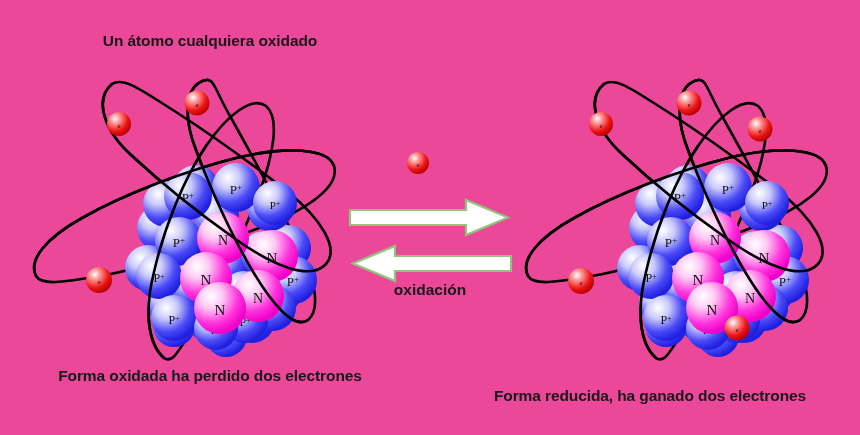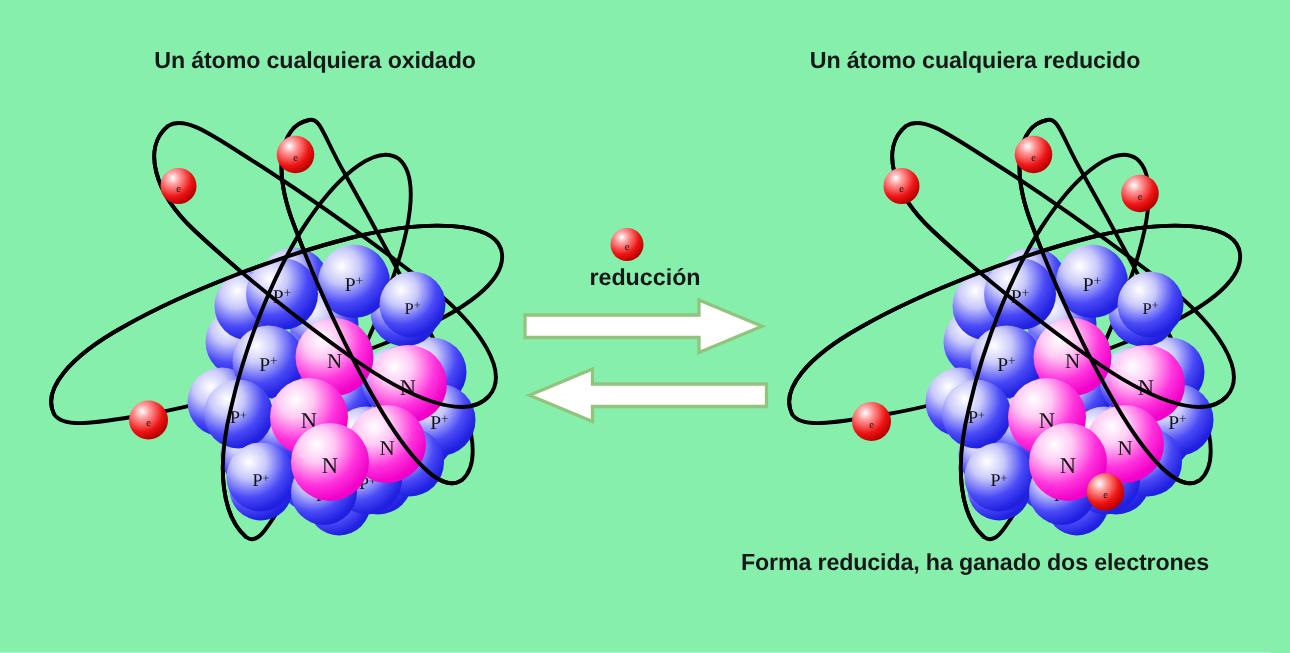--- a/index.html
+++ b/index.html
@@ -11,21 +11,21 @@
     height: 435px;
     background: #f6f6f6;
     font-family: "Liberation Sans", sans-serif;
     overflow: hidden;
     position: relative;
   }
   #stage {
     position: relative;
     width: 860px;
     height: 435px;
-    background: #86efac;
+    background: #ec4899;
   }
   .title {
     position: absolute;
     top: 32px;
     width: 400px;
     text-align: center;
     font-size: 15.5px;
     font-weight: bold;
     color: #17181a;
     letter-spacing: -0.1px;
@@ -37,21 +37,21 @@
     position: absolute;
     width: 420px;
     text-align: center;
     font-size: 15.5px;
     font-weight: bold;
     color: #17181a;
     line-height: 20px;
     letter-spacing: -0.1px;
   }
   #caption-left  { left: 0px;   top: 366px; }
-  #caption-right { left: 440px; top: 366px; }
+  #caption-right { left: 440px; top: 386px; }
   .caption .line2 { display: block; }
 
   .center-label {
     position: absolute;
     width: 170px;
     text-align: center;
     font-size: 15.5px;
     font-weight: bold;
     color: #17181a;
   }
@@ -67,21 +67,20 @@
   #arrows      { left: 348px; top: 198px; }
   #free-electron { left: 403px; top: 148px; }
 </style>
 </head>
 <body>
 
 <div id="stage">
 
   <div class="title" id="title-left">Un átomo cualquiera oxidado</div>
 
-  <div class="title" id="title-right">Un átomo cualquiera reducido</div>
 
   <svg class="atom-svg" id="atom-left" width="330" height="300" viewBox="0 0 330 300">
     <defs>
       <radialGradient id="pGradL" cx="33%" cy="28%" r="72%">
         <stop offset="0%" stop-color="#ffffff"></stop>
         <stop offset="34%" stop-color="#c9c9fb"></stop>
         <stop offset="72%" stop-color="#4a4af7"></stop>
         <stop offset="100%" stop-color="#2020e0"></stop>
       </radialGradient>
       <radialGradient id="nGradL" cx="33%" cy="28%" r="72%">
@@ -374,30 +373,31 @@
         <stop offset="0%" stop-color="#ffffff"></stop>
         <stop offset="26%" stop-color="#ff9a9a"></stop>
         <stop offset="70%" stop-color="#ee1515"></stop>
         <stop offset="100%" stop-color="#b80000"></stop>
       </radialGradient>
     </defs>
     <circle cx="15" cy="15" r="11" fill="url(#eGradC)"></circle>
     <text x="15" y="18.5" text-anchor="middle" font-family="'Liberation Serif',serif" font-size="7" fill="#111">e</text>
   </svg>
 
-  <div class="center-label" id="label-reduccion">reducción</div>
-
+
+  <div class="center-label" id="label-oxidacion">oxidación</div>
 
   <svg class="arrow-svg" id="arrows" width="165" height="95" viewBox="0 0 165 95">
 
     <polygon points="2,12 118,12 118,2 160,19.5 118,37 118,27 2,27" fill="#ffffff" stroke="#92c47d" stroke-width="2.2" stroke-linejoin="miter"></polygon>
 
     <polygon points="163,58 47,58 47,48 5,65.5 47,83 47,73 163,73" fill="#ffffff" stroke="#92c47d" stroke-width="2.2" stroke-linejoin="miter"></polygon>
   </svg>
 
   <div class="caption" id="caption-left">
+    <span>Forma oxidada ha perdido dos electrones</span>
   </div>
 
   <div class="caption" id="caption-right">
     <span>Forma reducida, ha ganado dos electrones</span>
   </div>
 
 </div>
 
 </body></html>

